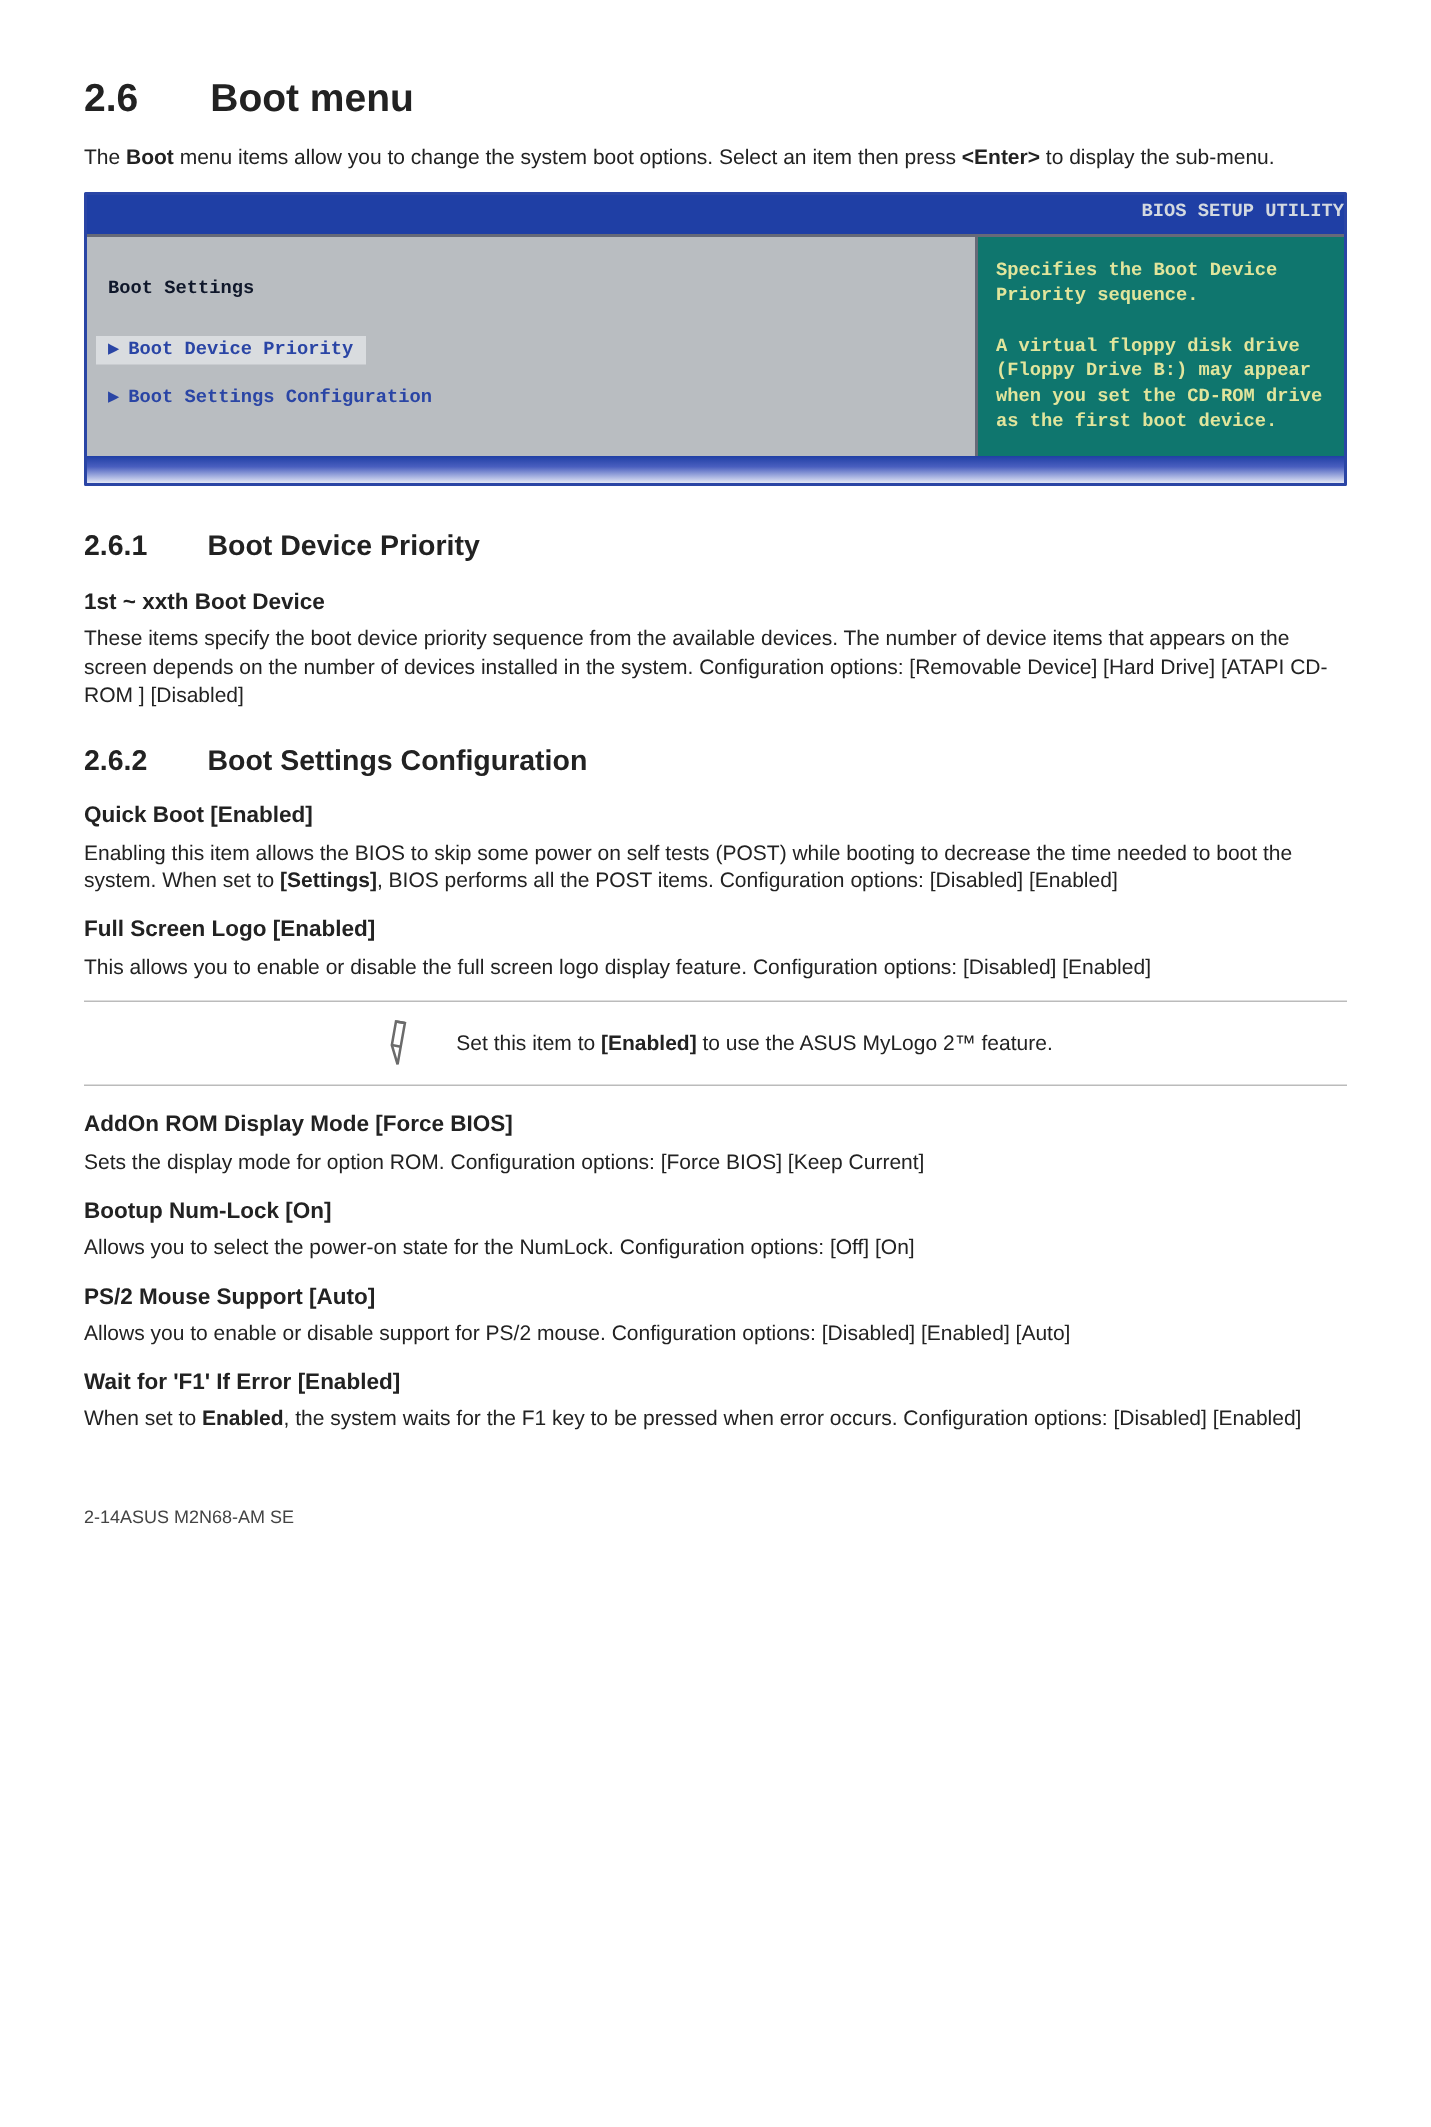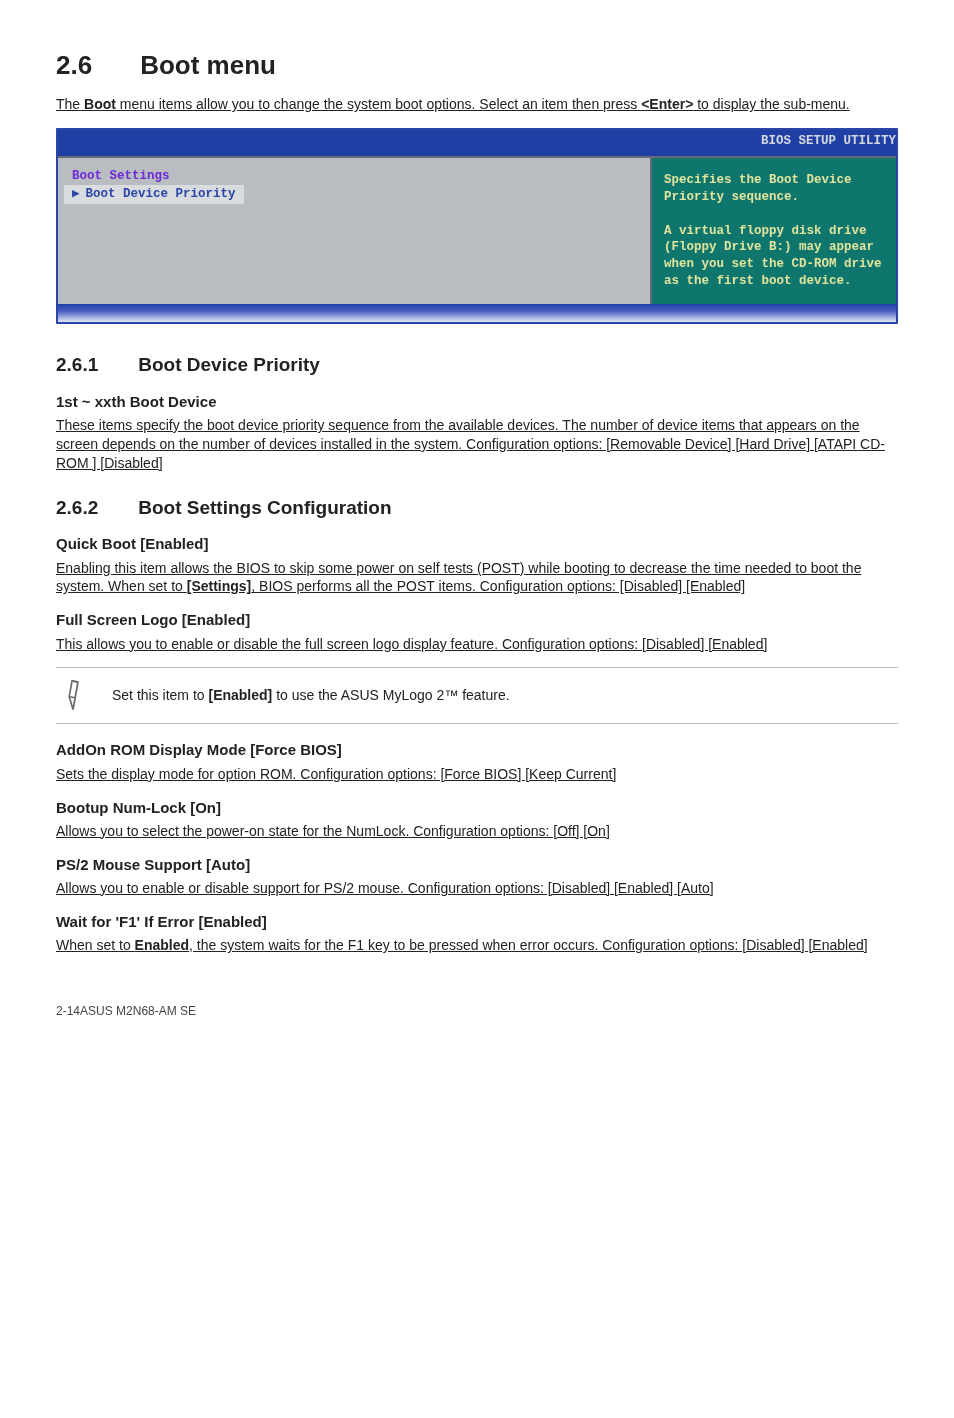--- a/index.html
+++ b/index.html
@@ -15,21 +15,21 @@
   }
   .section-title {
     font-size: 26px;
     font-weight: bold;
     margin: 0 0 12px 0;
   }
   .section-title .num {
     display: inline-block;
     margin-right: 48px;
   }
-  p { margin: 0 0 14px 0; text-decoration: underline; }
+  p { margin: 0 0 14px 0; }
   .mono-emph { font-weight: bold; }
   .bios-box {
     margin: 12px 0 28px 0;
   }
   .bios-outer {
     border: 2px solid #2a45a5;
     background: #1f3fa5;
     font-family: "Courier New", Courier, monospace;
     font-size: 12.5px;
     border-radius: 1px;
@@ -70,25 +70,26 @@
   }
   .bios-left {
     flex: 1;
     padding: 10px 14px 14px 14px;
     border-right: 2px solid #666a78;
     background: #b9bdc1;
     color: #2a45a5;
     min-height: 120px;
   }
   .bios-left-title {
-    color: #6d28d9;
-    font-weight: bold;
+    color: #0f172a;
+    font-weight: bold;
+    margin-top: 16px;
   }
   .bios-highlight-row {
-    margin-top: 0;
+    margin-top: 23px;
     margin-left: -8px;
     padding: 1px 8px;
     background: #d9dcdf;
     color: #2a45a5;
     display: inline-block;
     font-weight: bold;
   }
   .bios-row { margin-top: 6px; color: #2a45a5; font-weight: bold; }
   .arrow-marker { color: #2a45a5; margin-right: 6px; }
   .bios-right {
@@ -117,20 +118,21 @@
     margin: 14px 0 4px 0;
   }
   .note-row {
     display: flex;
     align-items: center;
     gap: 18px;
     border-top: 1px solid #bbb;
     border-bottom: 1px solid #bbb;
     padding: 8px 4px;
     margin: 10px 0 16px 0;
+    justify-content: center;
   }
   .note-icon svg { transform: rotate(-35deg); }
   .footer {
     display: flex;
     justify-content: flex-start;
     font-size: 12px;
     color: #444;
     margin-top: 48px;
   }
 </style>
@@ -150,20 +152,23 @@
     <div class="bios-title-row">
       <div class="bios-title-center">BIOS SETUP UTILITY</div>
     </div>
     <div class="bios-body">
       <div class="bios-left">
         <div class="bios-left-title">Boot Settings</div>
         <div class="bios-highlight-row">
           <span class="arrow-marker">▶</span><span>Boot Device Priority</span>
         </div>
         <div style="height:8px"></div>
+        <div class="bios-row">
+          <span class="arrow-marker">▶</span><span>Boot Settings Configuration</span>
+        </div>
       </div>
       <div class="bios-right">
         <div style="white-space:pre-line">Specifies the Boot Device Priority sequence.
 
 A virtual floppy disk drive (Floppy Drive B:) may appear when you set the CD-ROM drive as the first boot device.</div>
       </div>
     </div>
     <div class="bios-bottom-shadow"></div>
   </div>
 </div>

